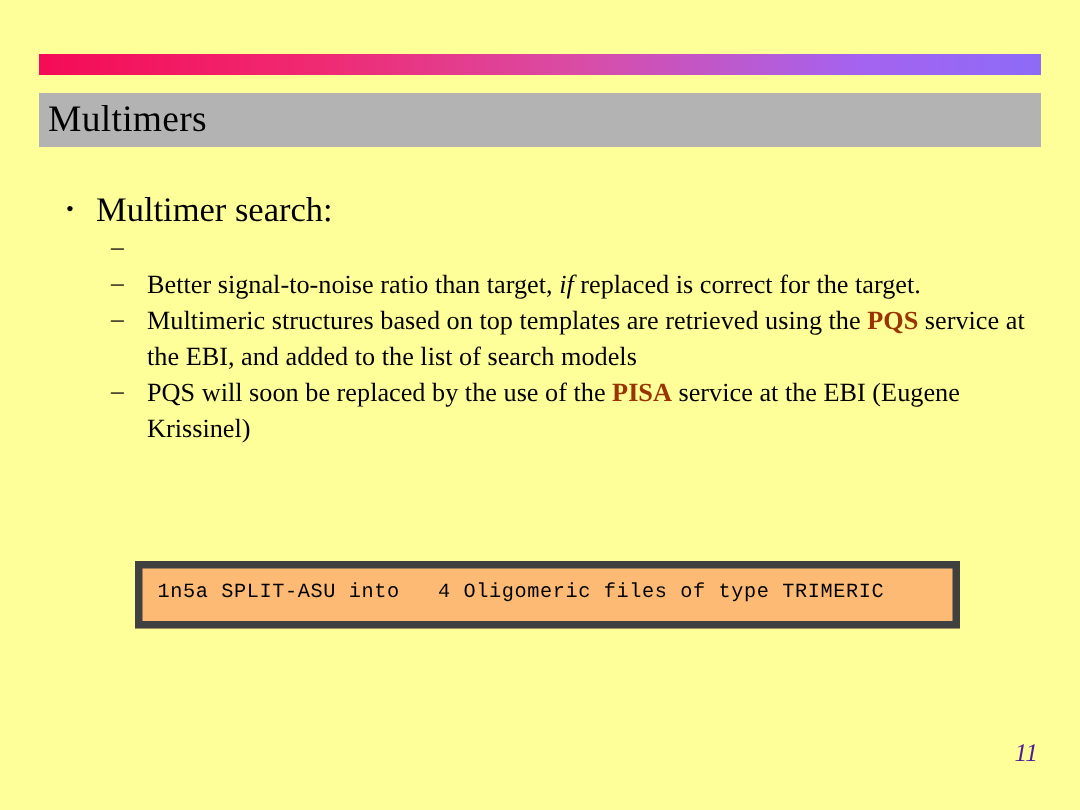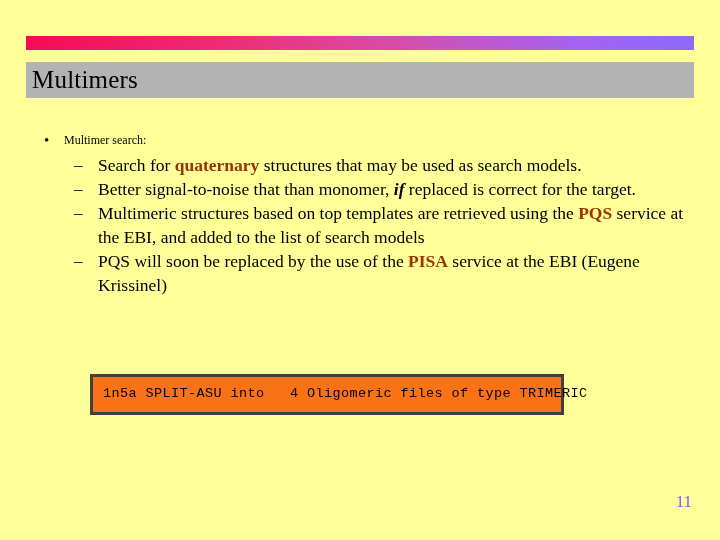--- a/index.html
+++ b/index.html
@@ -67,21 +67,21 @@
     width: 26px;
     flex: 0 0 26px;
     font-size: 15px;
     line-height: 24px;
     text-align: left;
     padding-left: 6px;
     box-sizing: border-box;
   }
   .lvl1 .body {
     line-height: 24px;
-    font-size: 12px;
+    font-size: 23px;
   }
 
   .lvl2 {
     display: flex;
     align-items: flex-start;
     margin-left: 44px;
   }
   .lvl2 .marker {
     width: 24px;
     flex: 0 0 24px;
@@ -92,76 +92,76 @@
     line-height: 24px;
     font-size: 17.5px;
     max-width: 600px;
   }
 
   .hl {
     color: #993300;
     font-weight: bold;
   }
   .bi {
-    font-weight: bold;
+    font-weight: normal;
     font-style: italic;
   }
 
   
   .code-box {
     position: absolute;
     left: 90px;
     top: 374px;
-    width: 474px;
+    width: 550px;
     box-sizing: border-box;
-    background: #f97316;
-    border: 3px solid #404040;
+    background: #fdba74;
+    border: 5px solid #404040;
     padding: 7px 10px 8px 10px;
   }
   .code-line {
     font-family: "Liberation Mono", "DejaVu Sans Mono", monospace;
     font-size: 13.5px;
     line-height: 19.5px;
     color: #000000;
     white-space: pre;
     letter-spacing: 0.4px;
   }
 
   
   .page-num {
     position: absolute;
     right: 28px;
     top: 492px;
     font-size: 17px;
-    color: #8b5cf6;
+    color: #4c1d95;
+    font-style: italic;
   }
 </style>
 </head>
 <body>
 
 <div class="accent-bar"></div>
 
 <div class="title-bar"></div>
 <div class="title-text">Multimers</div>
 
 <div class="content">
 
   <div class="lvl1">
     <span class="marker">•</span>
     <span class="body">Multimer search:</span>
   </div>
 
   <div class="lvl2">
     <span class="marker">–</span>
-    <span class="body"><span>Search for </span><span class="hl">quaternary</span><span> structures that may be used as search models.</span></span>
   </div>
 
   <div class="lvl2">
     <span class="marker">–</span>
-    <span class="body"><span>Better signal-to-noise that than monomer, </span><span class="bi">if</span><span> replaced is correct for the target.</span></span>
+    <span class="body"><span>Better signal-to-noise ratio than target, </span><span class="bi">if</span><span> replaced is correct for the target.</span></span>
   </div>
 
   <div class="lvl2">
     <span class="marker">–</span>
     <span class="body"><span>Multimeric structures based on top templates are retrieved using the </span><span class="hl">PQS</span><span> service at the EBI, and added to the list of search models</span></span>
   </div>
 
   <div class="lvl2">
     <span class="marker">–</span>
     <span class="body"><span>PQS will soon be replaced by the use of the </span><span class="hl">PISA</span><span> service at the EBI (Eugene Krissinel)</span></span>

